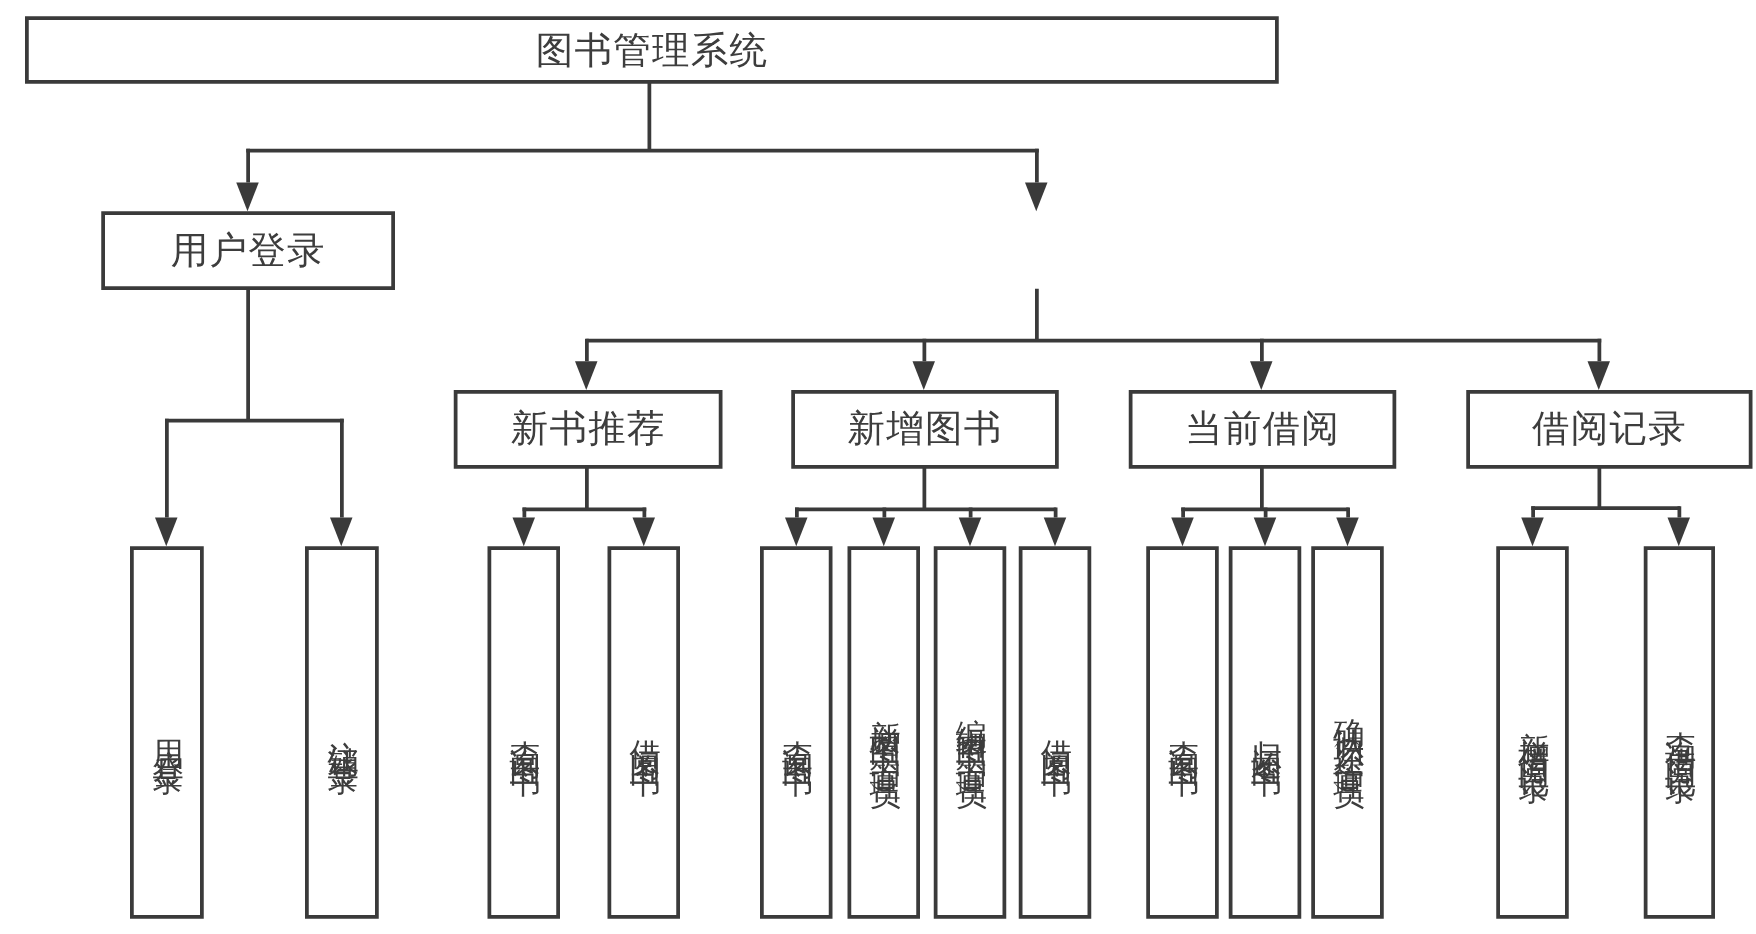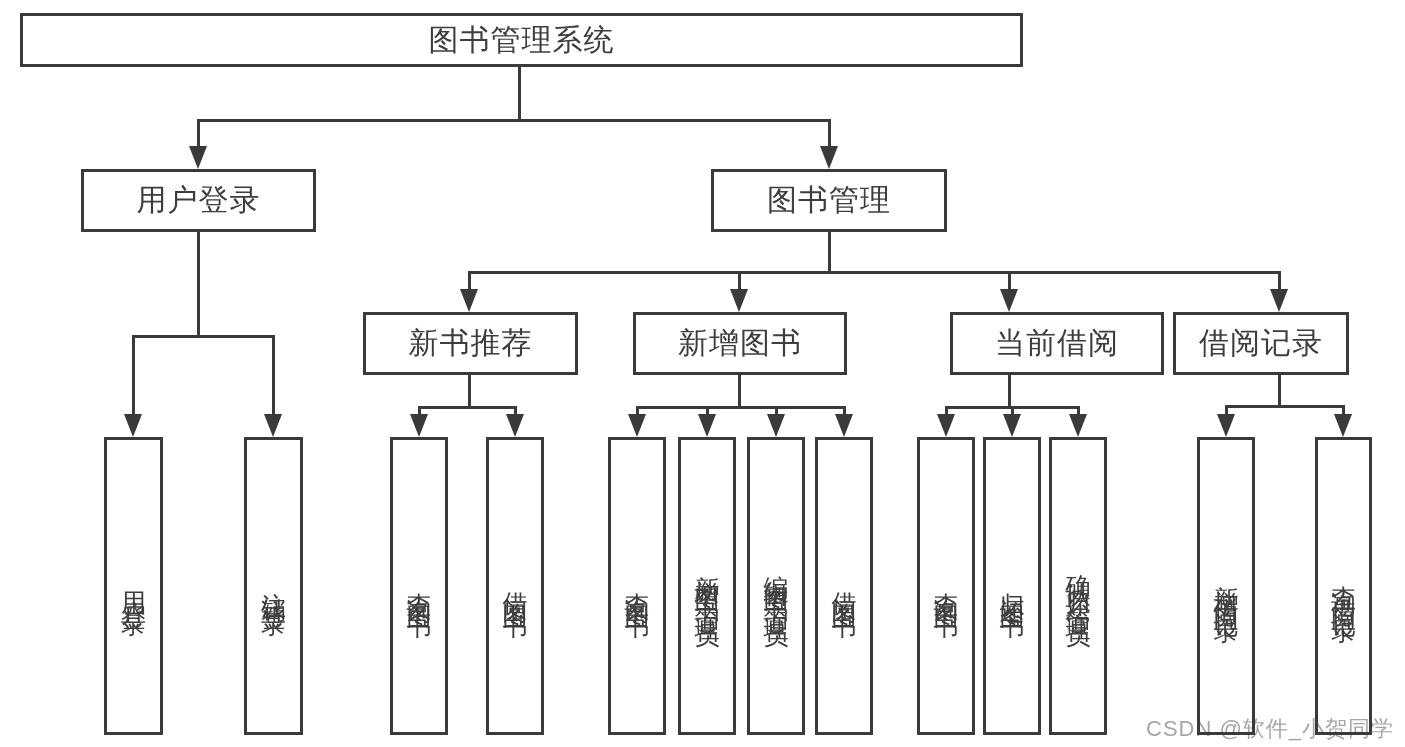--- a/index.html
+++ b/index.html
@@ -28,43 +28,39 @@
   .wm{
     position:absolute;left:1146px;top:714px;z-index:1;
     font-size:22px;color:#a6a6a6;letter-spacing:1px;white-space:nowrap;
   }
 </style>
 </head>
 <body>
 
 <div class="canvas">
 
-  <div class="wm">CSDN @软件_小贺同学</div>
 
   <div class="node" style="left:20px;top:13px;width:1003px;height:54px;">
     <span class="lbl">图书管理系统</span>
   </div>
 
   <div class="node" style="left:81px;top:169px;width:235px;height:63px;">
     <span class="lbl">用户登录</span>
   </div>
-  <div class="node" style="left:711px;top:169px;width:236px;height:63px;">
-    <span class="lbl">图书管理</span>
-  </div>
 
   <div class="node" style="left:363px;top:312px;width:215px;height:63px;">
     <span class="lbl">新书推荐</span>
   </div>
   <div class="node" style="left:633px;top:312px;width:214px;height:63px;">
     <span class="lbl">新增图书</span>
   </div>
-  <div class="node" style="left:950px;top:312px;width:214px;height:63px;">
+  <div class="node" style="left:903px;top:312px;width:214px;height:63px;">
     <span class="lbl">当前借阅</span>
   </div>
-  <div class="node" style="left:1173px;top:312px;width:176px;height:63px;">
+  <div class="node" style="left:1173px;top:312px;width:229px;height:63px;">
     <span class="lbl">借阅记录</span>
   </div>
 
   <div class="node leaf" style="left:104px;top:437px;width:59px;height:298px;">
     <span class="lbl">用户登录</span>
   </div>
   <div class="node leaf" style="left:244px;top:437px;width:59px;height:298px;">
     <span class="lbl">注销登录</span>
   </div>
   <div class="node leaf" style="left:390px;top:437px;width:58px;height:298px;">

